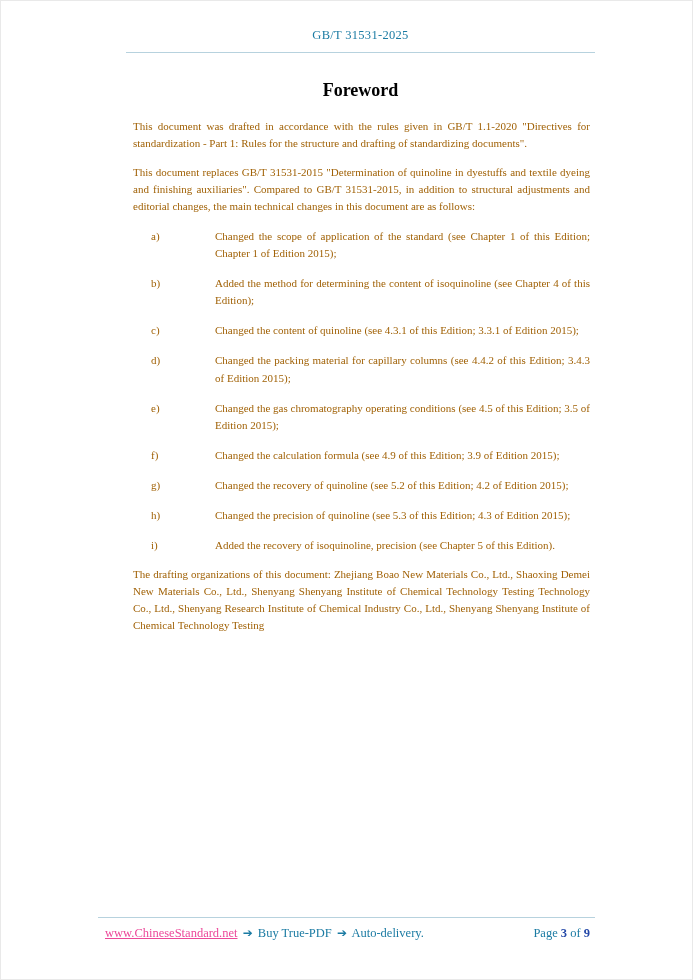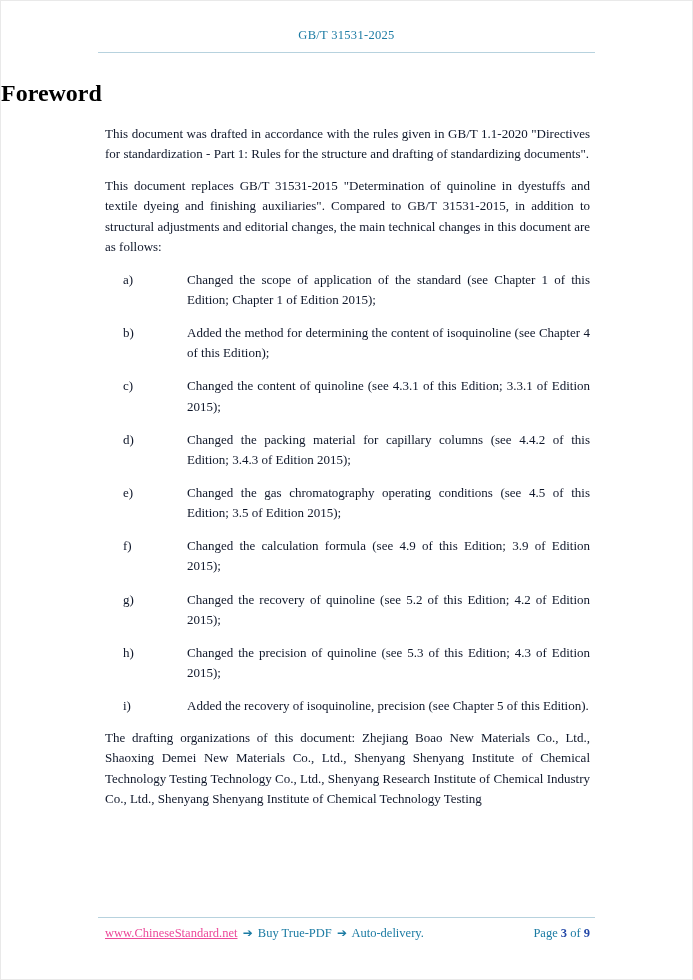--- a/index.html
+++ b/index.html
@@ -12,46 +12,48 @@
   }
   .page {
     position: relative;
     width: 693px;
     height: 980px;
     margin: 0 auto;
     background: #ffffff;
     box-sizing: border-box;
     border: 1px solid #e9e9e9;
     overflow: hidden;
+    padding-left: 28px;
   }
   .header {
     padding-top: 27px;
     text-align: center;
   }
   .doc-number {
     color: #1b7ba3;
     font-size: 12.5px;
     letter-spacing: 0.3px;
   }
   .header-rule, .footer-rule {
     border: none;
     border-top: 1px solid #b7d2de;
     margin: 9px 97px 0 97px;
   }
   .title {
-    font-size: 24px;
+    text-align: center;
+    font-size: 18px;
     font-weight: bold;
     color: #000000;
     margin: 27px 0 0 0;
   }
   .content {
     margin: 0 102px 0 104px;
-    font-size: 13px;
+    font-size: 11px;
     line-height: 1.55;
-    color: #0f172a;
+    color: #a16207;
   }
   p.para {
     text-align: justify;
     margin: 12px 0 0 0;
   }
   p.para.first {
     margin-top: 17px;
   }
   .list {
     margin: 0;

